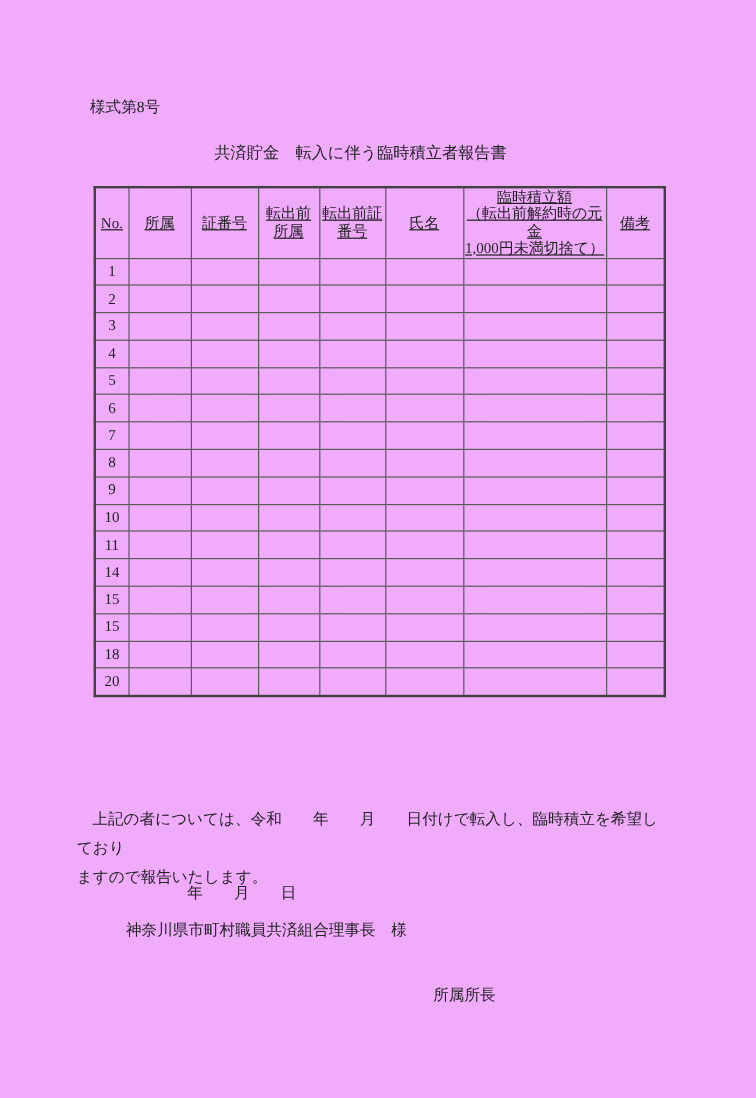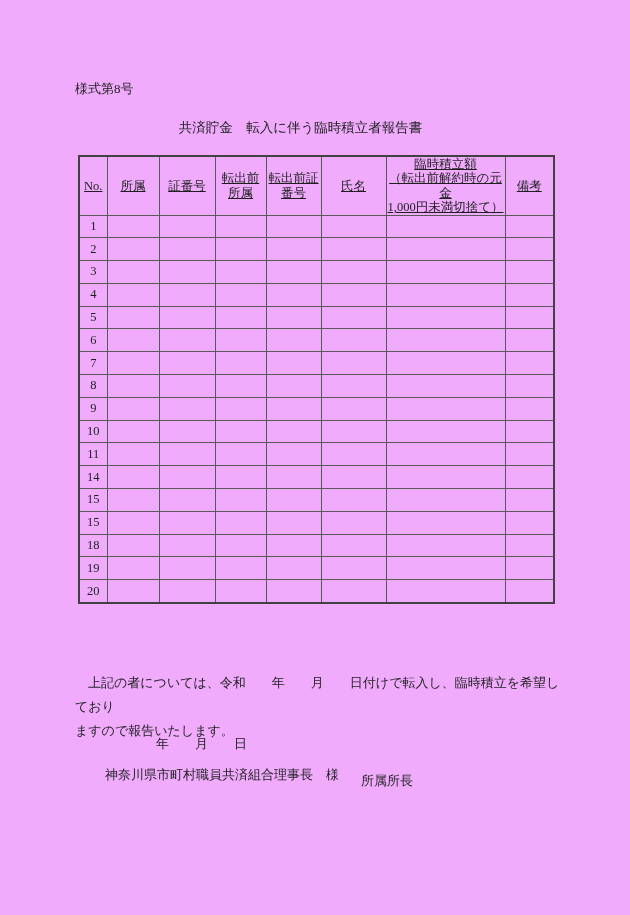--- a/index.html
+++ b/index.html
@@ -48,21 +48,21 @@
     height: 44px;
     font-size: 12.5px;
     line-height: 1.15;
     white-space: pre-line;
     text-decoration: underline;
   }
   .report-table tbody td { height: 21.8px; }
   .report-table td.no-cell { font-size: 12.5px; }
   .paragraph {
     position: absolute;
-    left: 75px;
+    left: 64px;
     top: 671px;
     width: 490px;
     font-size: 13px;
     line-height: 24px;
     white-space: pre-line;
   }
   .date-line {
     position: absolute;
     left: 132px;
     top: 735px;
@@ -71,21 +71,21 @@
   }
   .addressee {
     position: absolute;
     left: 105px;
     top: 766px;
     font-size: 13px;
   }
   .signer {
     position: absolute;
     left: 361px;
-    top: 772px;
+    top: 820px;
     font-size: 13px;
   }
 </style>
 </head>
 <body>
 
 <div class="page">
 
   <div class="form-number">様式第8号</div>
   <div class="doc-title">共済貯金　転入に伴う臨時積立者報告書</div>
@@ -262,30 +262,20 @@
           <td class="no-cell">18</td>
           <td></td>
           <td></td>
           <td></td>
           <td></td>
           <td></td>
           <td></td>
           <td></td>
         </tr>
       <tr>
-          <td class="no-cell">19</td>
-          <td></td>
-          <td></td>
-          <td></td>
-          <td></td>
-          <td></td>
-          <td></td>
-          <td></td>
-        </tr>
-      <tr>
           <td class="no-cell">20</td>
           <td></td>
           <td></td>
           <td></td>
           <td></td>
           <td></td>
           <td></td>
           <td></td>
         </tr>
     </tbody>

